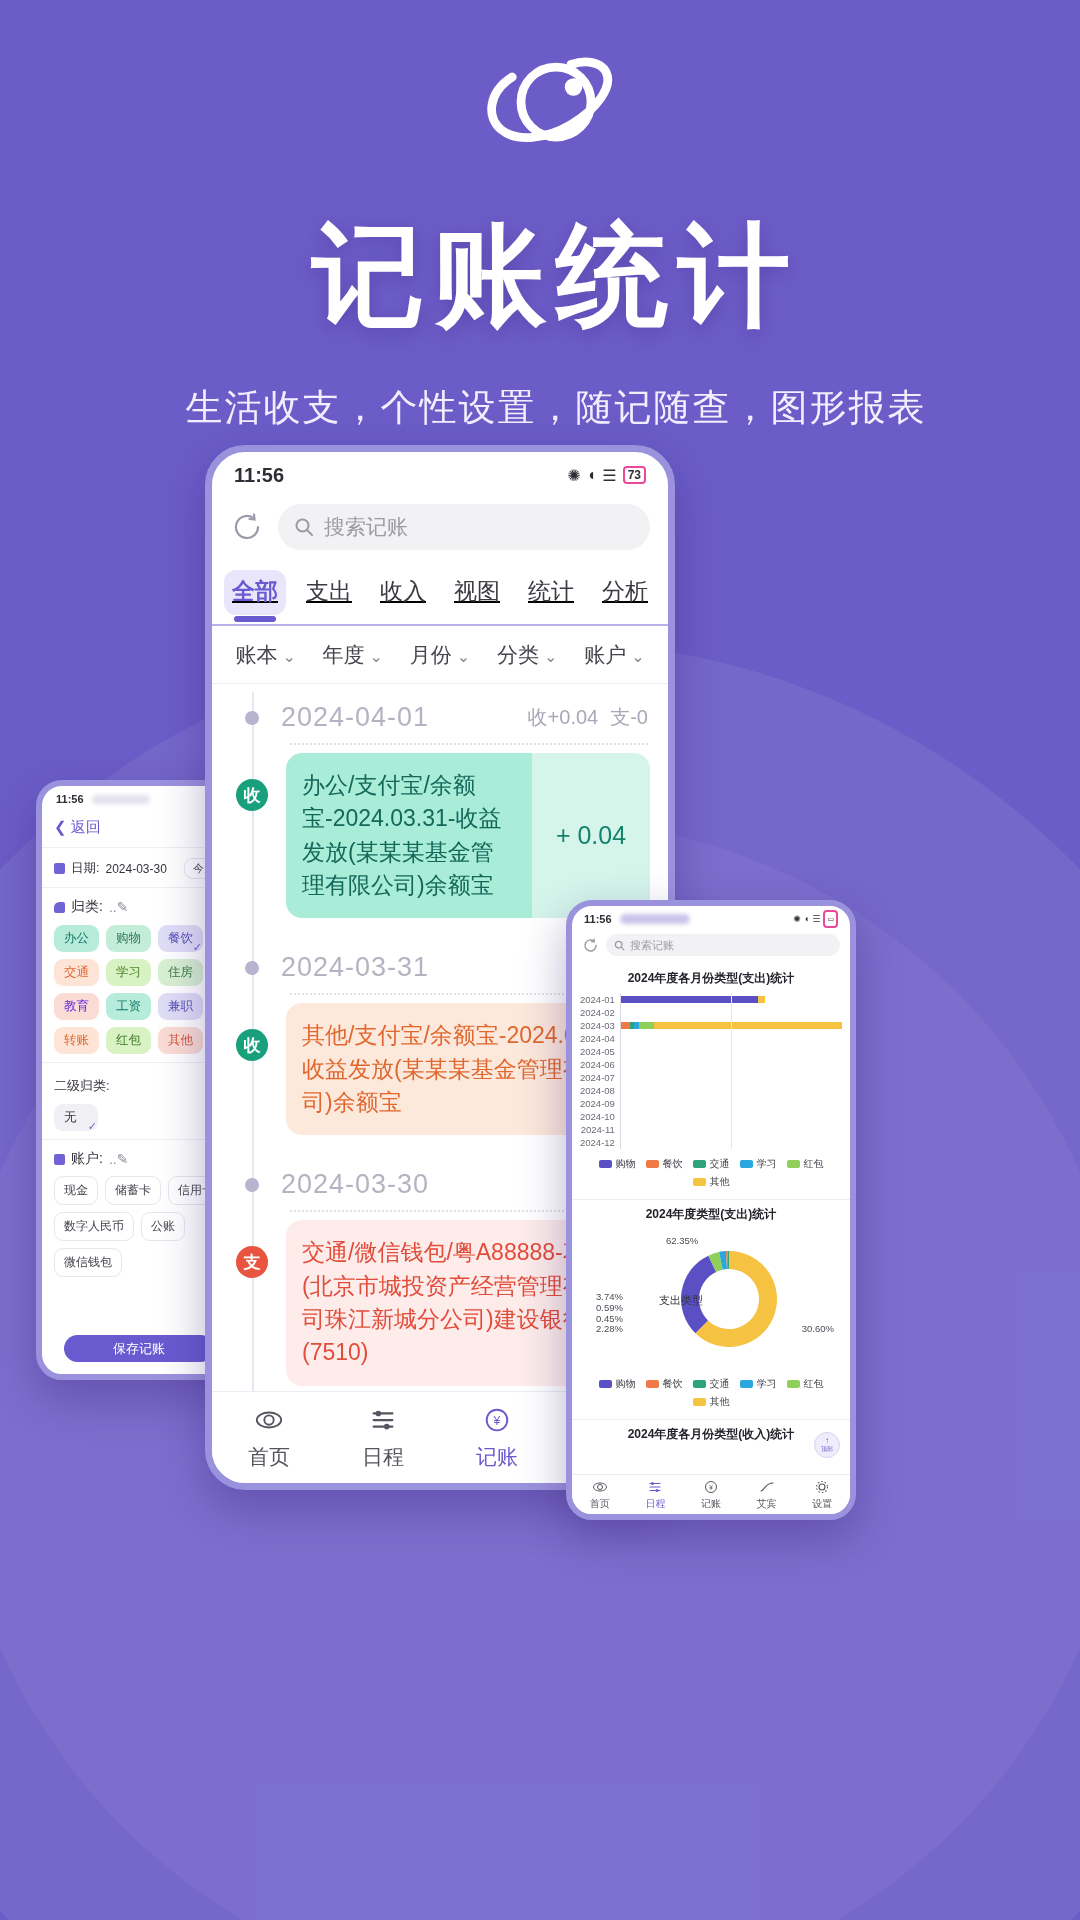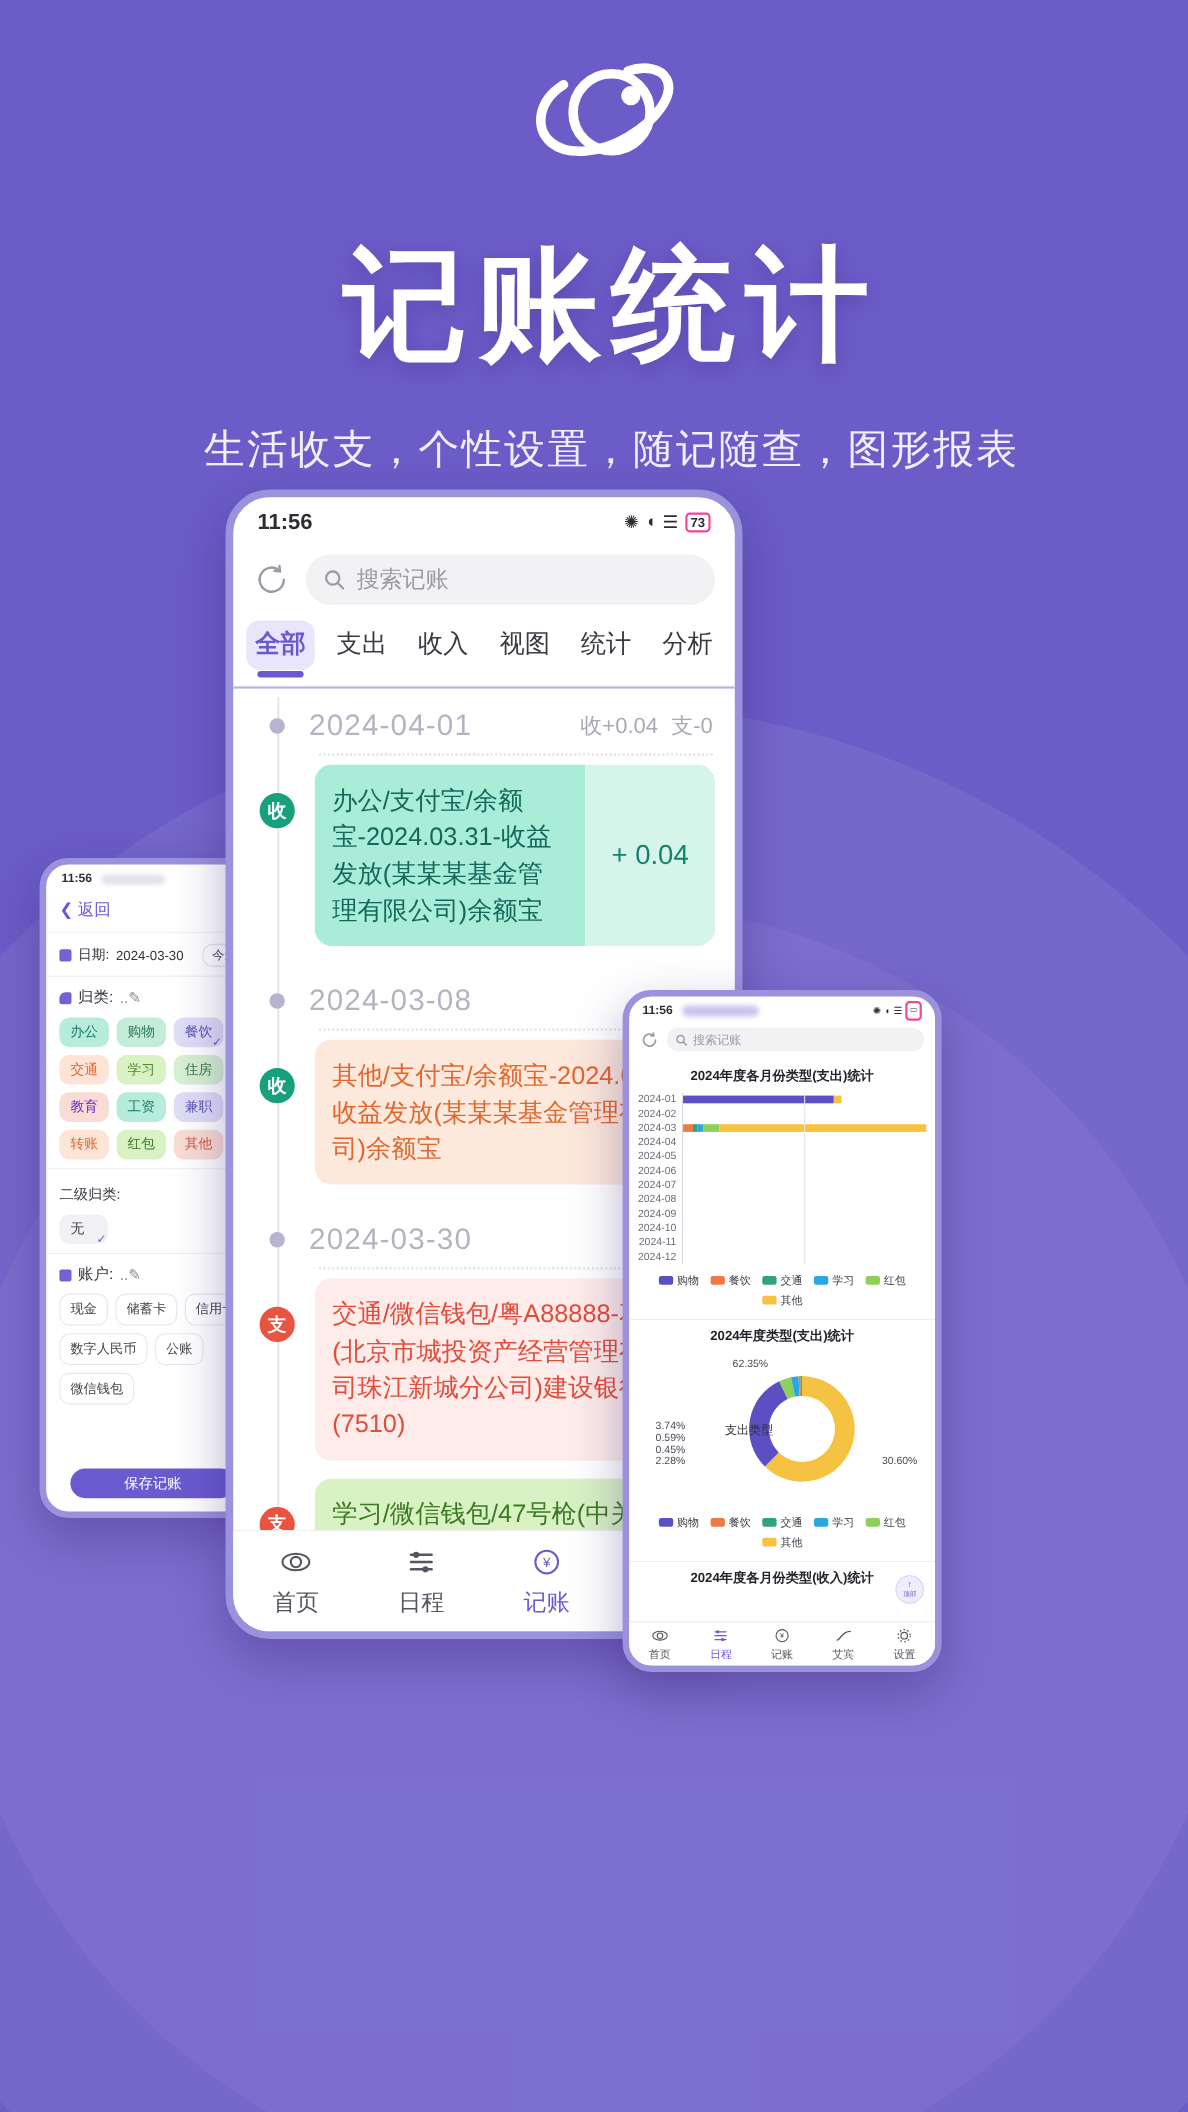--- a/index.html
+++ b/index.html
@@ -65,22 +65,22 @@
     font-size: 12px; font-weight: 700; line-height: 14px;
   }
   .search-row { display: flex; align-items: center; gap: 14px; padding: 6px 18px 14px; }
   .refresh-ic { width: 34px; height: 34px; flex: 0 0 34px; }
   .search-box {
     flex: 1; height: 46px; background: #f2f2f5; border-radius: 23px;
     display: flex; align-items: center; gap: 10px; padding: 0 16px;
     font-size: 21px; color: #9b9ba5;
   }
   .tabs {
-    display: flex; align-items: flex-start; height: 62px;
-    border-bottom: 2px solid #b9b0ea; padding: 0 6px;
+    display: flex; align-items: center; height: 62px;
+    border-bottom: 2px solid #b9b0ea; padding: 0 6px; text-decoration: underline;
   }
   .tab {
     flex: 1; text-align: center; font-size: 23px; color: #3a3a42;
     padding: 6px 0 12px; position: relative;
   }
   .tab.active { color: #6a5ad0; font-weight: 700; }
   .tab.active .tab-pill {
     position: absolute; left: 6px; right: 6px; top: 0px; bottom: 4px;
     background: #e9e5fb; border-radius: 12px; z-index: -1;
   }
@@ -327,39 +327,46 @@
     </div>
 
     <div class="tabs" id="main-tabs">
         <div class="tab active"><span class="tab-pill"></span><span>全部</span></div>
         <div class="tab"><span>支出</span></div>
         <div class="tab"><span>收入</span></div>
         <div class="tab"><span>视图</span></div>
         <div class="tab"><span>统计</span></div>
         <div class="tab"><span>分析</span></div>
       </div>
+    <div class="filters" id="main-filters">
+        <div class="filter"><span>账本</span><span class="chev">⌄</span></div>
+        <div class="filter"><span>年度</span><span class="chev">⌄</span></div>
+        <div class="filter"><span>月份</span><span class="chev">⌄</span></div>
+        <div class="filter"><span>分类</span><span class="chev">⌄</span></div>
+        <div class="filter"><span>账户</span><span class="chev">⌄</span></div>
+      </div>
 
     <div class="tx-list" id="tx-list">
       <div class="tx-rail"></div>
     <div class="date-row">
           <span class="date-dot"></span>
           <span class="date-label">2024-04-01</span>
           <span class="date-sum"><span>收+0.04</span><span>支-0</span></span>
         </div>
         <div class="dash"></div>
         <div class="tx green">
           <div class="tx-badge in">收</div>
           <div class="tx-body">
             <div class="tx-desc">办公/支付宝/余额宝-2024.03.31-收益发放(某某某基金管理有限公司)余额宝</div>
             <div class="tx-amt">+  0.04</div>
           </div>
         </div>
         <div class="date-row">
           <span class="date-dot"></span>
-          <span class="date-label">2024-03-08</span>
+          <span class="date-label">2024-03-31</span>
           <span class="date-sum"><span>收+0</span></span>
         </div>
         <div class="dash"></div>
         <div class="tx orange">
           <div class="tx-badge in">收</div>
           <div class="tx-body">
             <div class="tx-desc">其他/支付宝/余额宝-2024.03.30-收益发放(某某某基金管理有限公司)余额宝</div>
           </div>
         </div>
         <div class="date-row">

